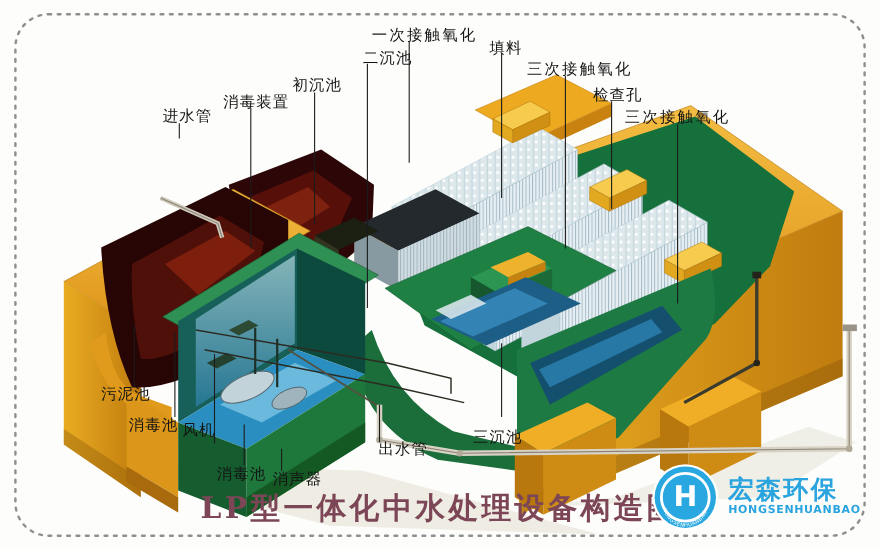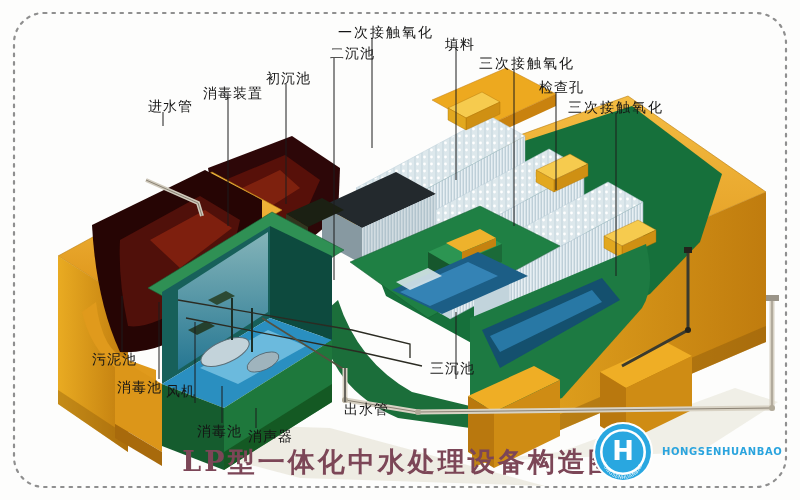--- a/index.html
+++ b/index.html
@@ -6,21 +6,21 @@
   #stage{position:relative;width:800px;height:500px;background:#fdfdfc;overflow:hidden;
          font-family:"DejaVu Sans","Liberation Sans",sans-serif;}
   #art,#overlay,#borderlay{position:absolute;left:0;top:0;width:800px;height:500px;}
   .label{position:absolute;font-size:14px;line-height:1.1;color:#151515;letter-spacing:1px;white-space:nowrap;}
   .l1{left:148px;top:99px}   .l2{left:203px;top:86px}  .l3{left:266px;top:71px}
   .l4{left:330px;top:46px}   .l5{left:338px;top:25px;letter-spacing:2px}
   .l6{left:445px;top:37px}   .l7{left:479px;top:56px;letter-spacing:2px}
   .l8{left:539px;top:80px}   .l9{left:568px;top:100px;letter-spacing:2px}
   .l10{left:92px;top:352px}  .l11{left:117px;top:380px} .l12{left:166px;top:384px}
   .l13{left:197px;top:424px} .l14{left:248px;top:429px} .l15{left:344px;top:402px}
-  .l16{left:430px;top:361px}
+  .l16{left:430px;top:391px}
   #title{position:absolute;left:0;right:0;top:444px;text-align:center;
          font-family:"DejaVu Serif","Liberation Serif",serif;font-weight:bold;
          font-size:27px;color:#7c4657;letter-spacing:3px;}
   #logo{position:absolute;left:592px;top:412px;width:200px;height:80px;display:flex;align-items:center;}
   #logo .badge{width:62px;height:62px;flex:0 0 auto;}
   #logo .wordmark{margin-left:8px;}
   #logo .cn{font-size:23px;font-weight:bold;color:#2aa4de;letter-spacing:2px;line-height:1.05;}
   #logo .en{font-size:10px;font-weight:bold;color:#2aa4de;letter-spacing:0.6px;line-height:1.2;}
 </style>
 </head>
@@ -223,20 +223,21 @@
       <circle cx="30" cy="30" r="29" fill="#ffffff"></circle>
       <circle cx="30" cy="30" r="27" fill="#29a7e0"></circle>
       <circle cx="30" cy="30" r="21" fill="none" stroke="#ffffff" stroke-width="2.5"></circle>
       <text x="30" y="38" text-anchor="middle" font-size="25" font-weight="bold" fill="#ffffff" font-family="DejaVu Sans, Liberation Sans, sans-serif">H</text>
       <path id="arcpath" d="M10,36 A20,20 0 0 0 50,36" fill="none"></path>
       <text font-size="4.6" fill="#ffffff" letter-spacing="0.4" font-family="DejaVu Sans, Liberation Sans, sans-serif">
         <textPath href="#arcpath" startOffset="4">HONGSENHUANBAO</textPath>
       </text>
     </svg>
     <div class="wordmark">
+      <div class="cn">宏森环保</div>
       <div class="en">HONGSENHUANBAO</div>
     </div>
   </div>
 
   <svg id="borderlay" viewBox="0 0 800 500">
     <rect x="14" y="13" width="772" height="474" rx="30" ry="30" fill="none" stroke="#8f8f8f" stroke-width="2.2" stroke-dasharray="2.5 6" stroke-linecap="round"></rect>
   </svg>
 
 </div>
 

